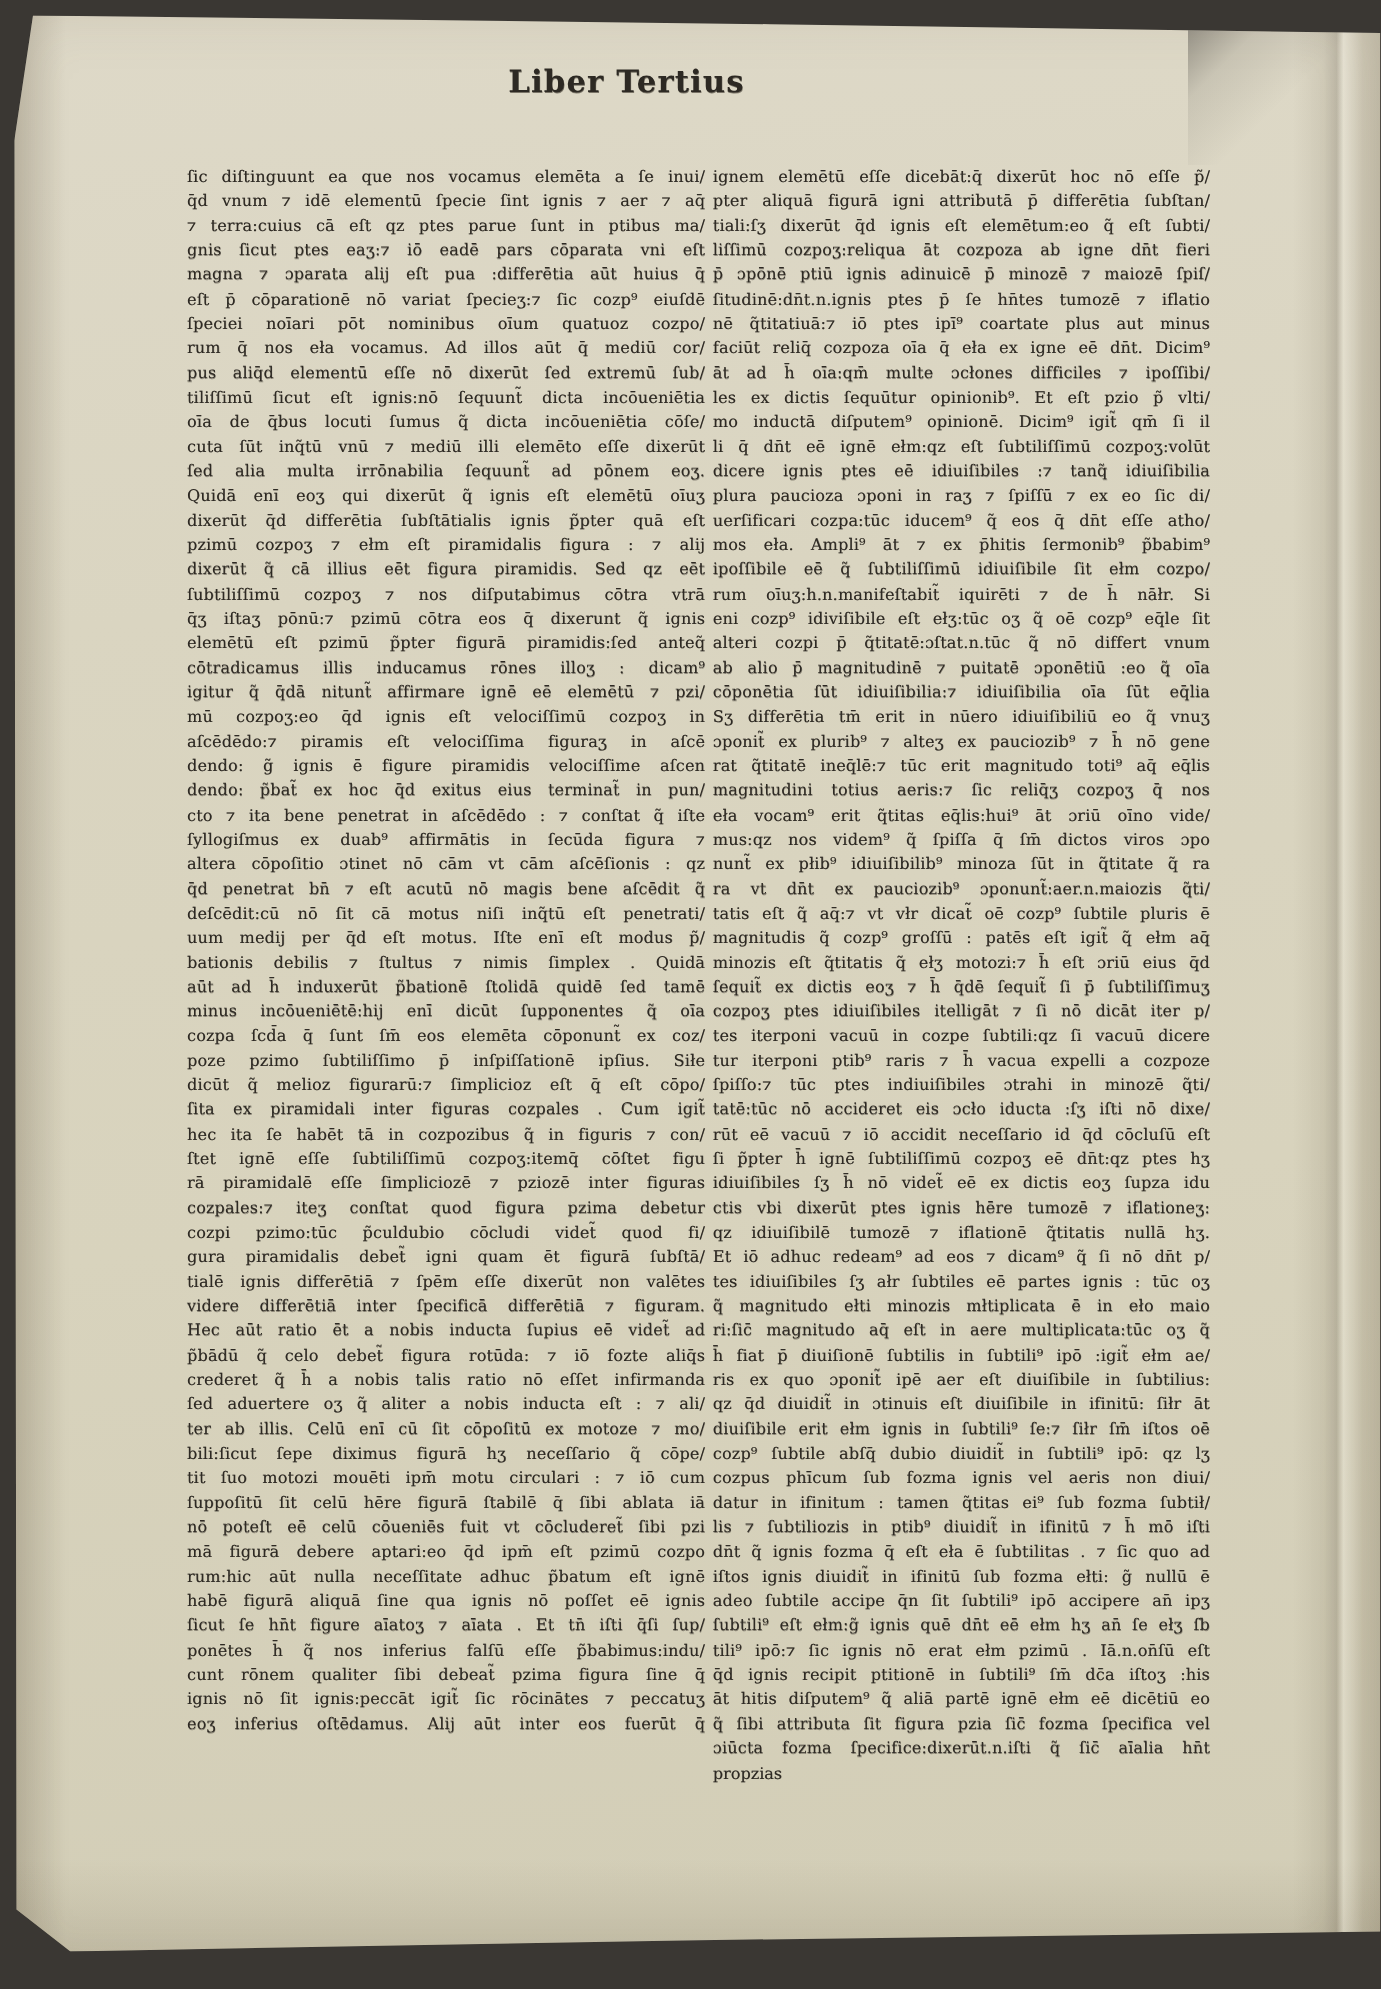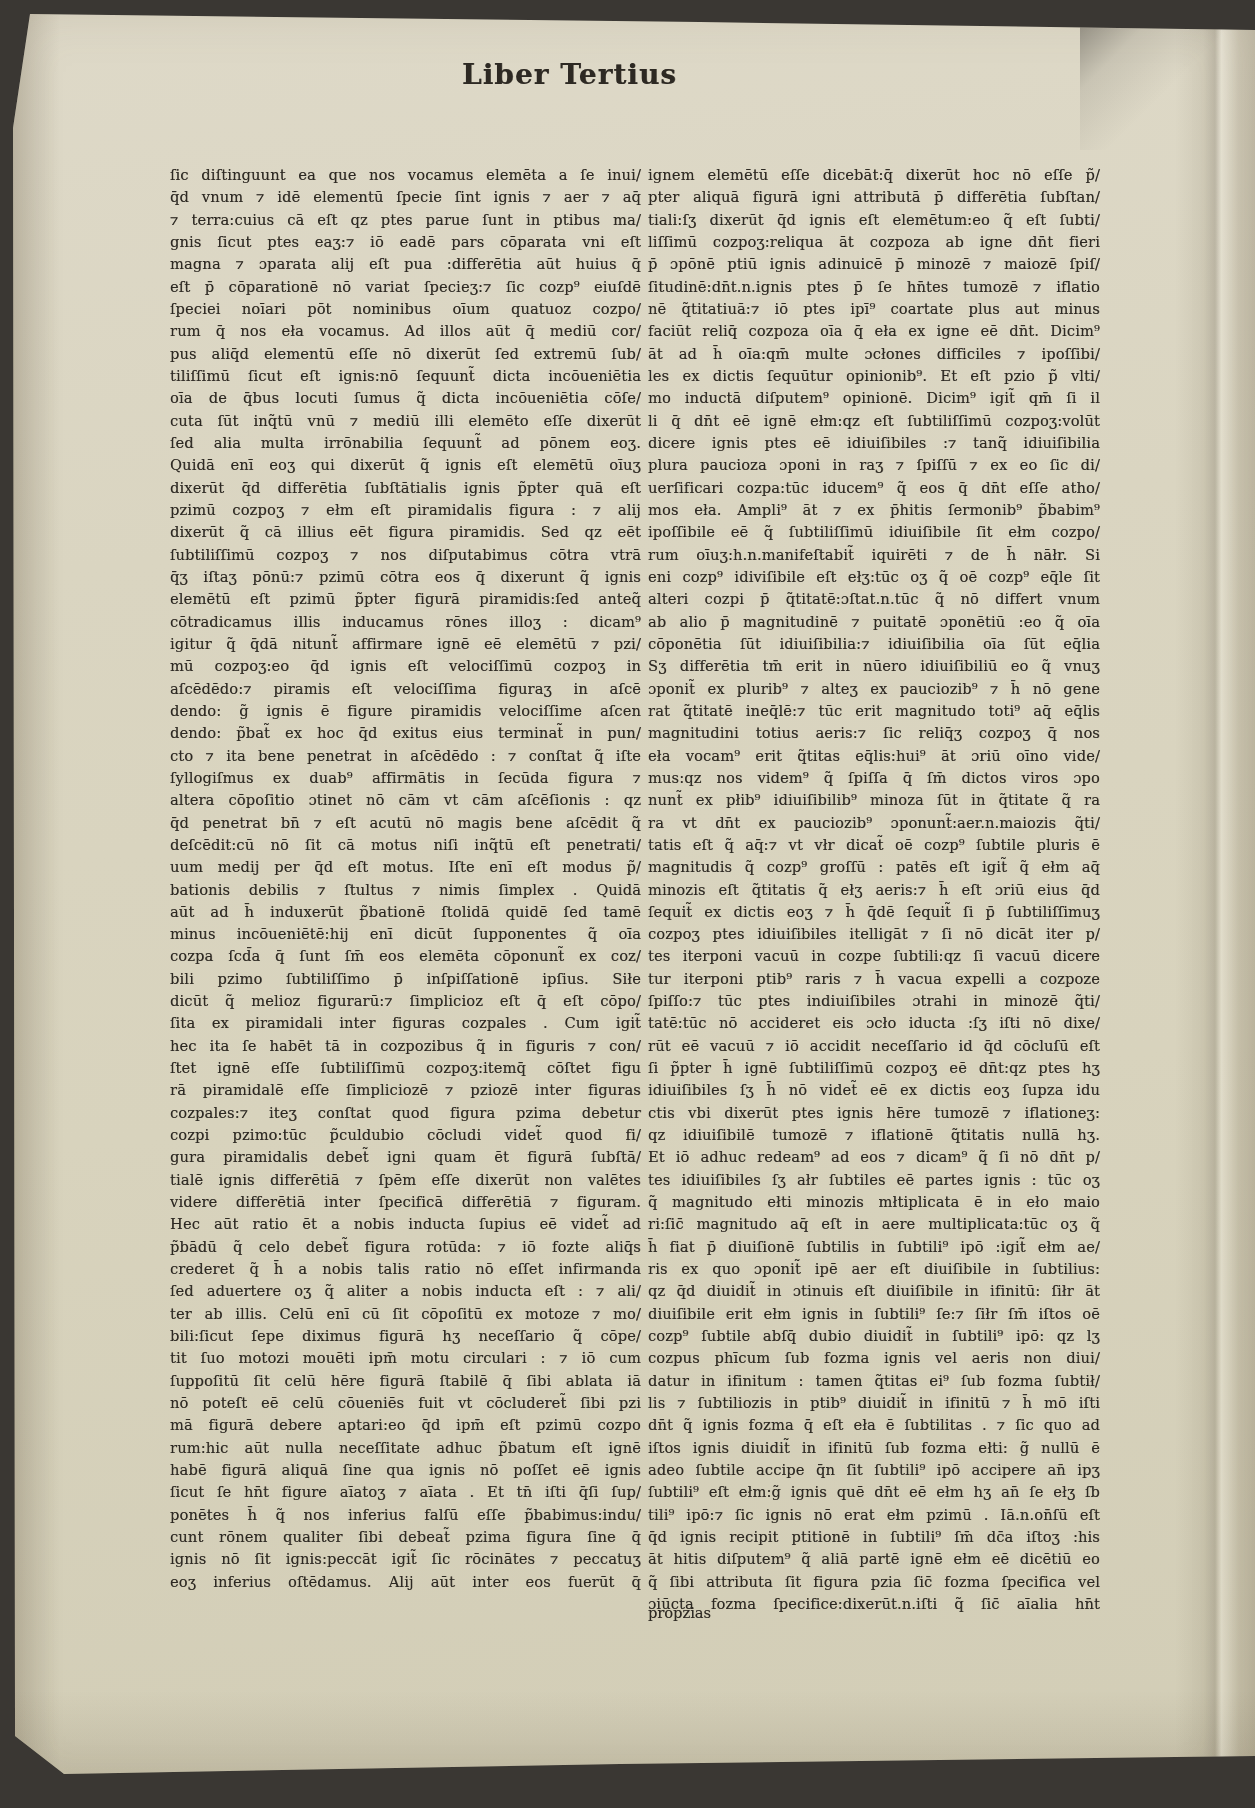--- a/index.html
+++ b/index.html
@@ -21,21 +21,20 @@
     font-size:28px;font-weight:bold;white-space:nowrap;
     letter-spacing:1px;
     text-shadow:0.4px 0.4px 0.5px rgba(40,34,26,0.55);
   }
   .col{
     position:absolute;top:150px;
     font-size:14.6px;
     letter-spacing:0.15px;
     word-spacing:1px;
     text-shadow:0.3px 0.3px 0.35px rgba(42,36,28,0.45);
-    margin-top:14px;
   }
   .col-left{left:170px;width:471px;}
   .col-right{left:648px;width:452px;}
   .tline{
     height:22.33px;line-height:22.33px;
     text-align:justify;text-align-last:justify;
     white-space:normal;overflow:visible;
   }
   .catchword{
     position:absolute;left:648px;top:1601px;width:452px;height:23px;
@@ -100,21 +99,21 @@
         <div class="tline">cto ⁊ ita bene penetrat in aſcēdēdo : ⁊ conſtat q̃ iſte</div>
         <div class="tline">ſyllogiſmus ex duab⁹ affirmātis in ſecūda figura ⁊</div>
         <div class="tline">altera cōpoſitio ɔtinet nō cām vt cām aſcēſionis : qz</div>
         <div class="tline">q̄d penetrat bn̄ ⁊ eſt acutū nō magis bene aſcēdit q̃</div>
         <div class="tline">deſcēdit:cū nō ſit cā motus niſi inq̃tū eſt penetrati/</div>
         <div class="tline">uum medij per q̄d eſt motus. Iſte enī eſt modus p̃/</div>
         <div class="tline">bationis debilis ⁊ ſtultus ⁊ nimis ſimplex . Quidā</div>
         <div class="tline">aūt ad h̄ induxerūt p̃bationē ſtolidā quidē ſed tamē</div>
         <div class="tline">minus incōueniētē:hij enī dicūt ſupponentes q̃ oīa</div>
         <div class="tline">cozpa ſcd̄a q̄ ſunt ſm̄ eos elemēta cōponunt̃ ex coz/</div>
-        <div class="tline">bili pzimo ſubtiliſſimo p̄ inſpiſſationē ipſius. Siłe</div>
+        <div class="tline">poze pzimo ſubtiliſſimo p̄ inſpiſſationē ipſius. Siłe</div>
         <div class="tline">dicūt q̃ melioz figurarū:⁊ ſimplicioz eſt q̄ eſt cōpo/</div>
         <div class="tline">ſita ex piramidali inter figuras cozpales . Cum igit̃</div>
         <div class="tline">hec ita ſe habēt tā in cozpozibus q̃ in figuris ⁊ con/</div>
         <div class="tline">ſtet ignē eſſe ſubtiliſſimū cozpoʒ:itemq̄ cōſtet figu</div>
         <div class="tline">rā piramidalē eſſe ſimpliciozē ⁊ pziozē inter figuras</div>
         <div class="tline">cozpales:⁊ iteʒ conſtat quod figura pzima debetur</div>
         <div class="tline">cozpi pzimo:tūc p̃culdubio cōcludi videt̃ quod fi/</div>
         <div class="tline">gura piramidalis debet̃ igni quam ēt figurā ſubſtā/</div>
         <div class="tline">tialē ignis differētiā ⁊ ſpēm eſſe dixerūt non valētes</div>
         <div class="tline">videre differētiā inter ſpecificā differētiā ⁊ figuram.</div>
@@ -163,21 +162,21 @@
         <div class="tline">Sʒ differētia tm̄ erit in nūero idiuiſibiliū eo q̃ vnuʒ</div>
         <div class="tline">ɔponit̃ ex plurib⁹ ⁊ alteʒ ex pauciozib⁹ ⁊ h̄ nō gene</div>
         <div class="tline">rat q̃titatē ineq̄lē:⁊ tūc erit magnitudo toti⁹ aq̄ eq̄lis</div>
         <div class="tline">magnitudini totius aeris:⁊ ſic reliq̄ʒ cozpoʒ q̄ nos</div>
         <div class="tline">eła vocam⁹ erit q̃titas eq̄lis:hui⁹ āt ɔriū oīno vide/</div>
         <div class="tline">mus:qz nos videm⁹ q̃ ſpiſſa q̄ ſm̄ dictos viros ɔpo</div>
         <div class="tline">nunt̃ ex płib⁹ idiuiſibilib⁹ minoza ſūt in q̃titate q̃ ra</div>
         <div class="tline">ra vt dn̄t ex pauciozib⁹ ɔponunt̃:aer.n.maiozis q̃ti/</div>
         <div class="tline">tatis eſt q̃ aq̄:⁊ vt vłr dicat̃ oē cozp⁹ ſubtile pluris ē</div>
         <div class="tline">magnitudis q̃ cozp⁹ groſſū : patēs eſt igit̃ q̃ ełm aq̄</div>
-        <div class="tline">minozis eſt q̃titatis q̃ ełʒ aeris:⁊ h̄ eſt ɔriū eius q̄d</div>
+        <div class="tline">minozis eſt q̃titatis q̃ ełʒ motozi:⁊ h̄ eſt ɔriū eius q̄d</div>
         <div class="tline">ſequit̃ ex dictis eoʒ ⁊ h̄ q̄dē ſequit̃ ſi p̄ ſubtiliſſimuʒ</div>
         <div class="tline">cozpoʒ ptes idiuiſibiles itelligāt ⁊ ſi nō dicāt iter p/</div>
         <div class="tline">tes iterponi vacuū in cozpe ſubtili:qz ſi vacuū dicere</div>
         <div class="tline">tur iterponi ptib⁹ raris ⁊ h̄ vacua expelli a cozpoze</div>
         <div class="tline">ſpiſſo:⁊ tūc ptes indiuiſibiles ɔtrahi in minozē q̃ti/</div>
         <div class="tline">tatē:tūc nō accideret eis ɔcło iducta :ſʒ iſti nō dixe/</div>
         <div class="tline">rūt eē vacuū ⁊ iō accidit neceſſario id q̄d cōcluſū eſt</div>
         <div class="tline">ſi p̃pter h̄ ignē ſubtiliſſimū cozpoʒ eē dn̄t:qz ptes hʒ</div>
         <div class="tline">idiuiſibiles ſʒ h̄ nō videt̃ eē ex dictis eoʒ ſupza idu</div>
         <div class="tline">ctis vbi dixerūt ptes ignis hēre tumozē ⁊ iflationeʒ:</div>

